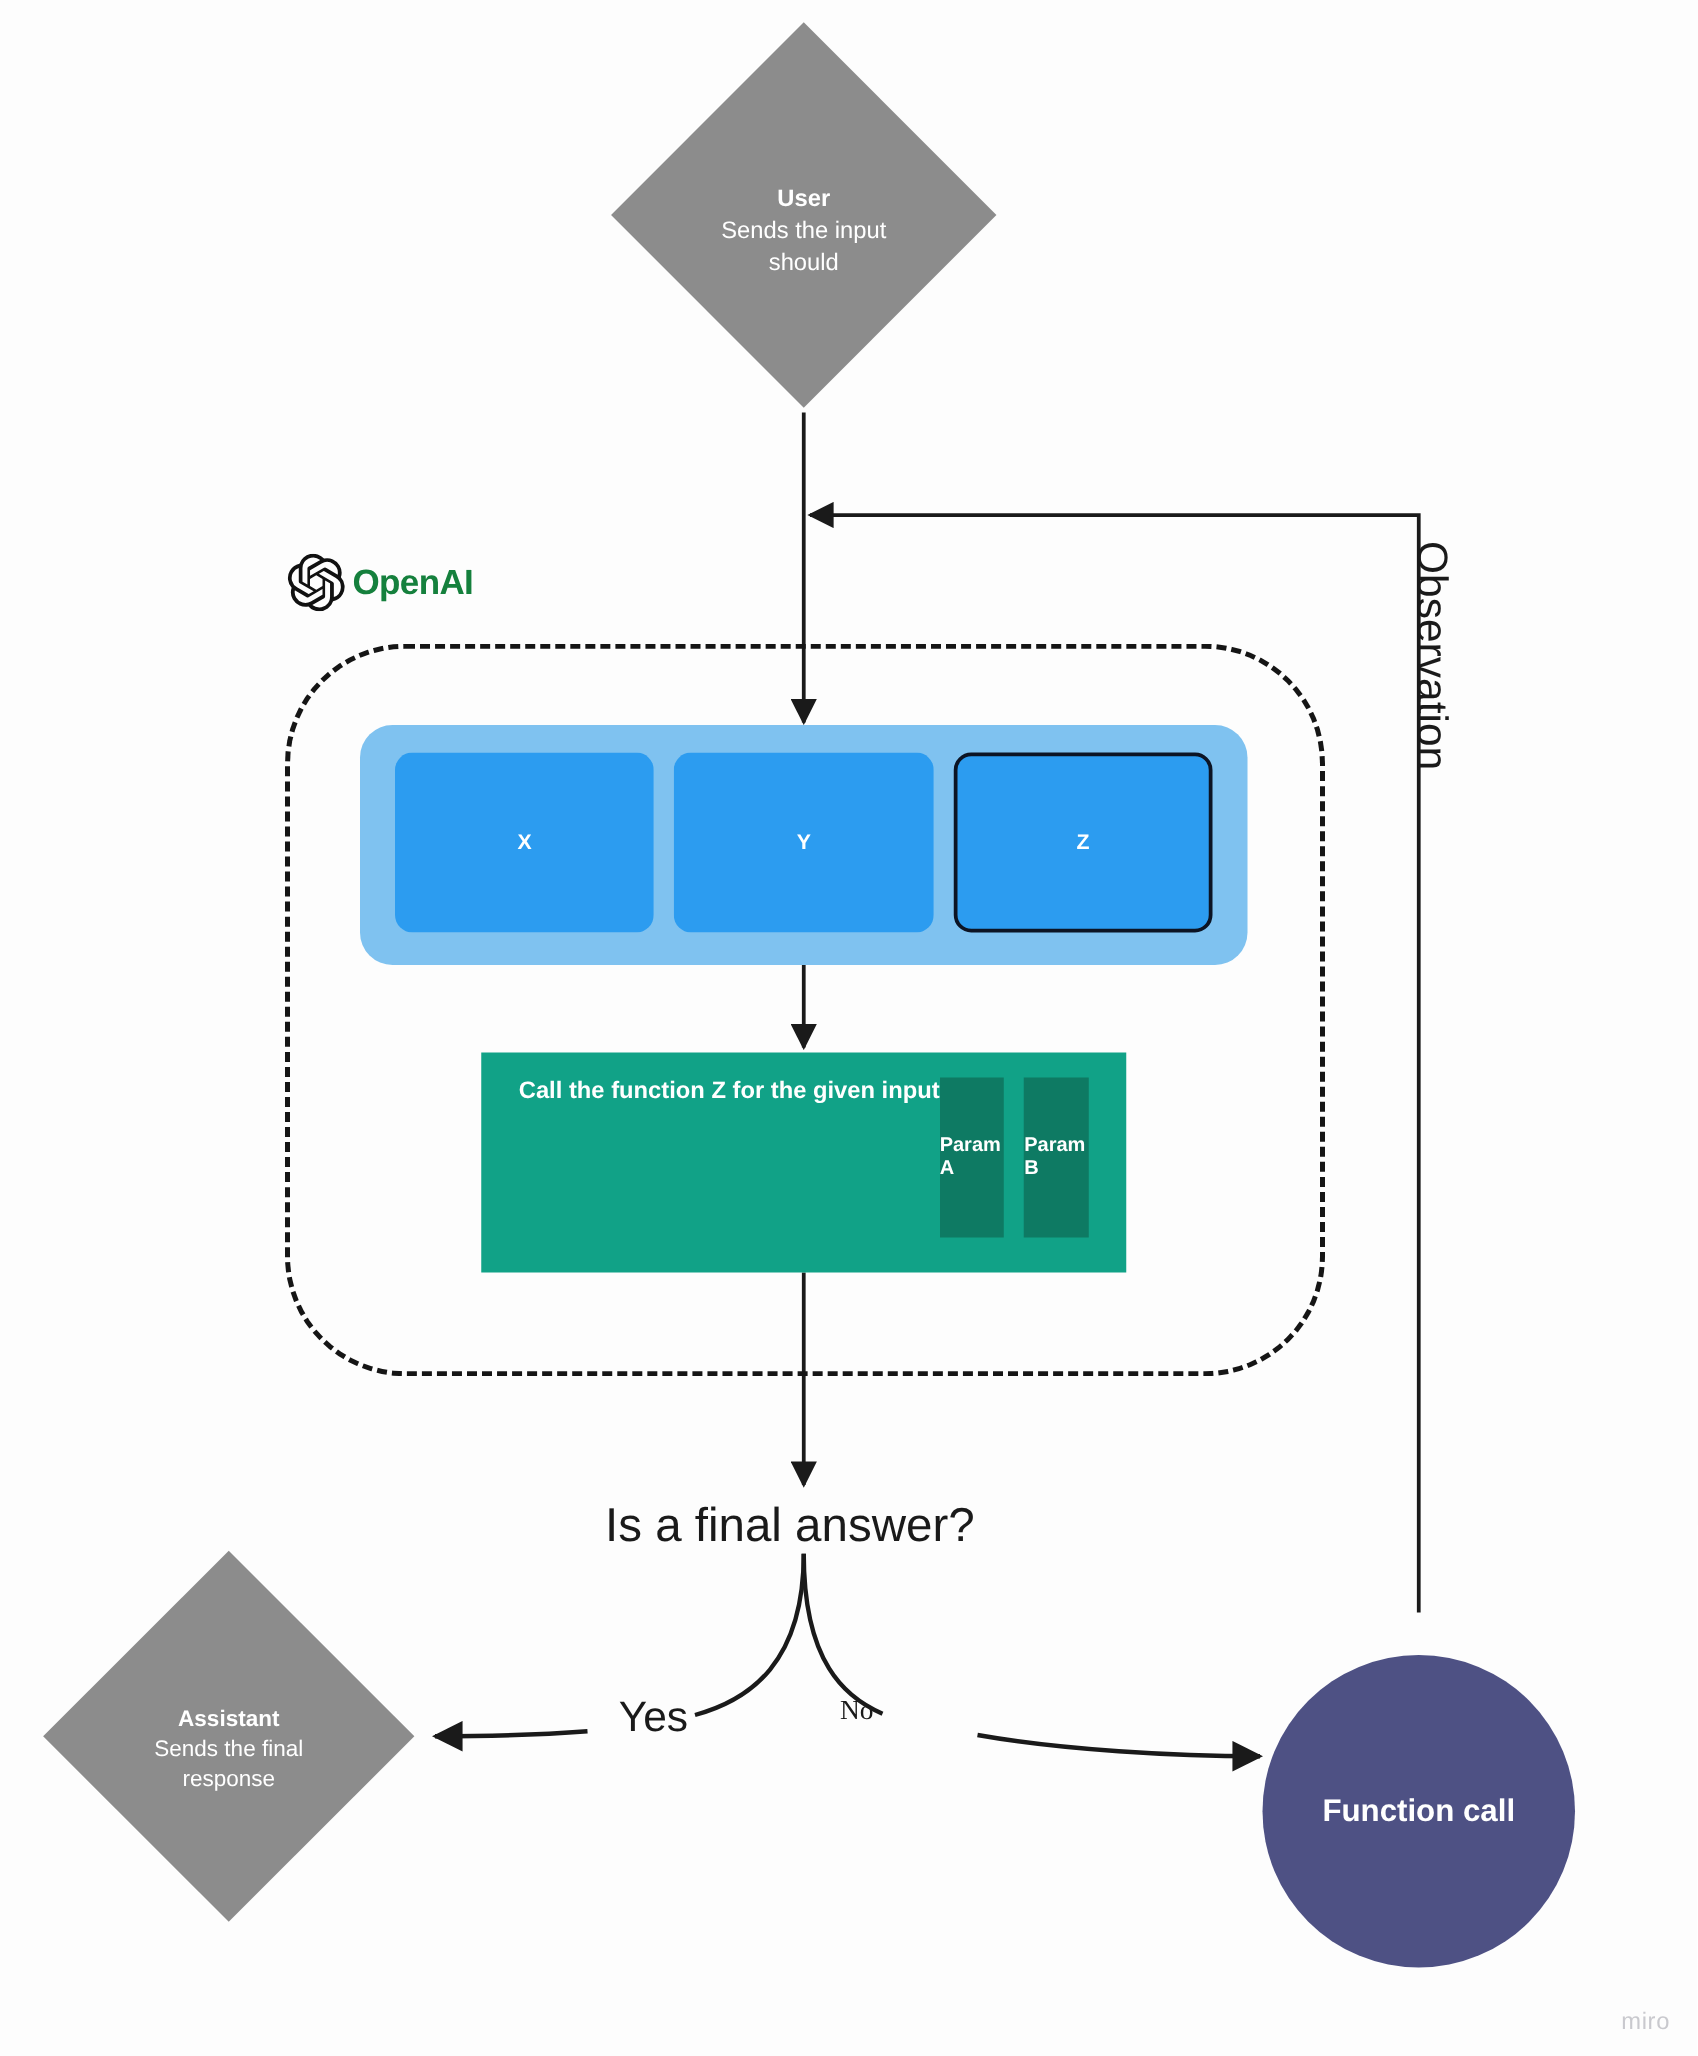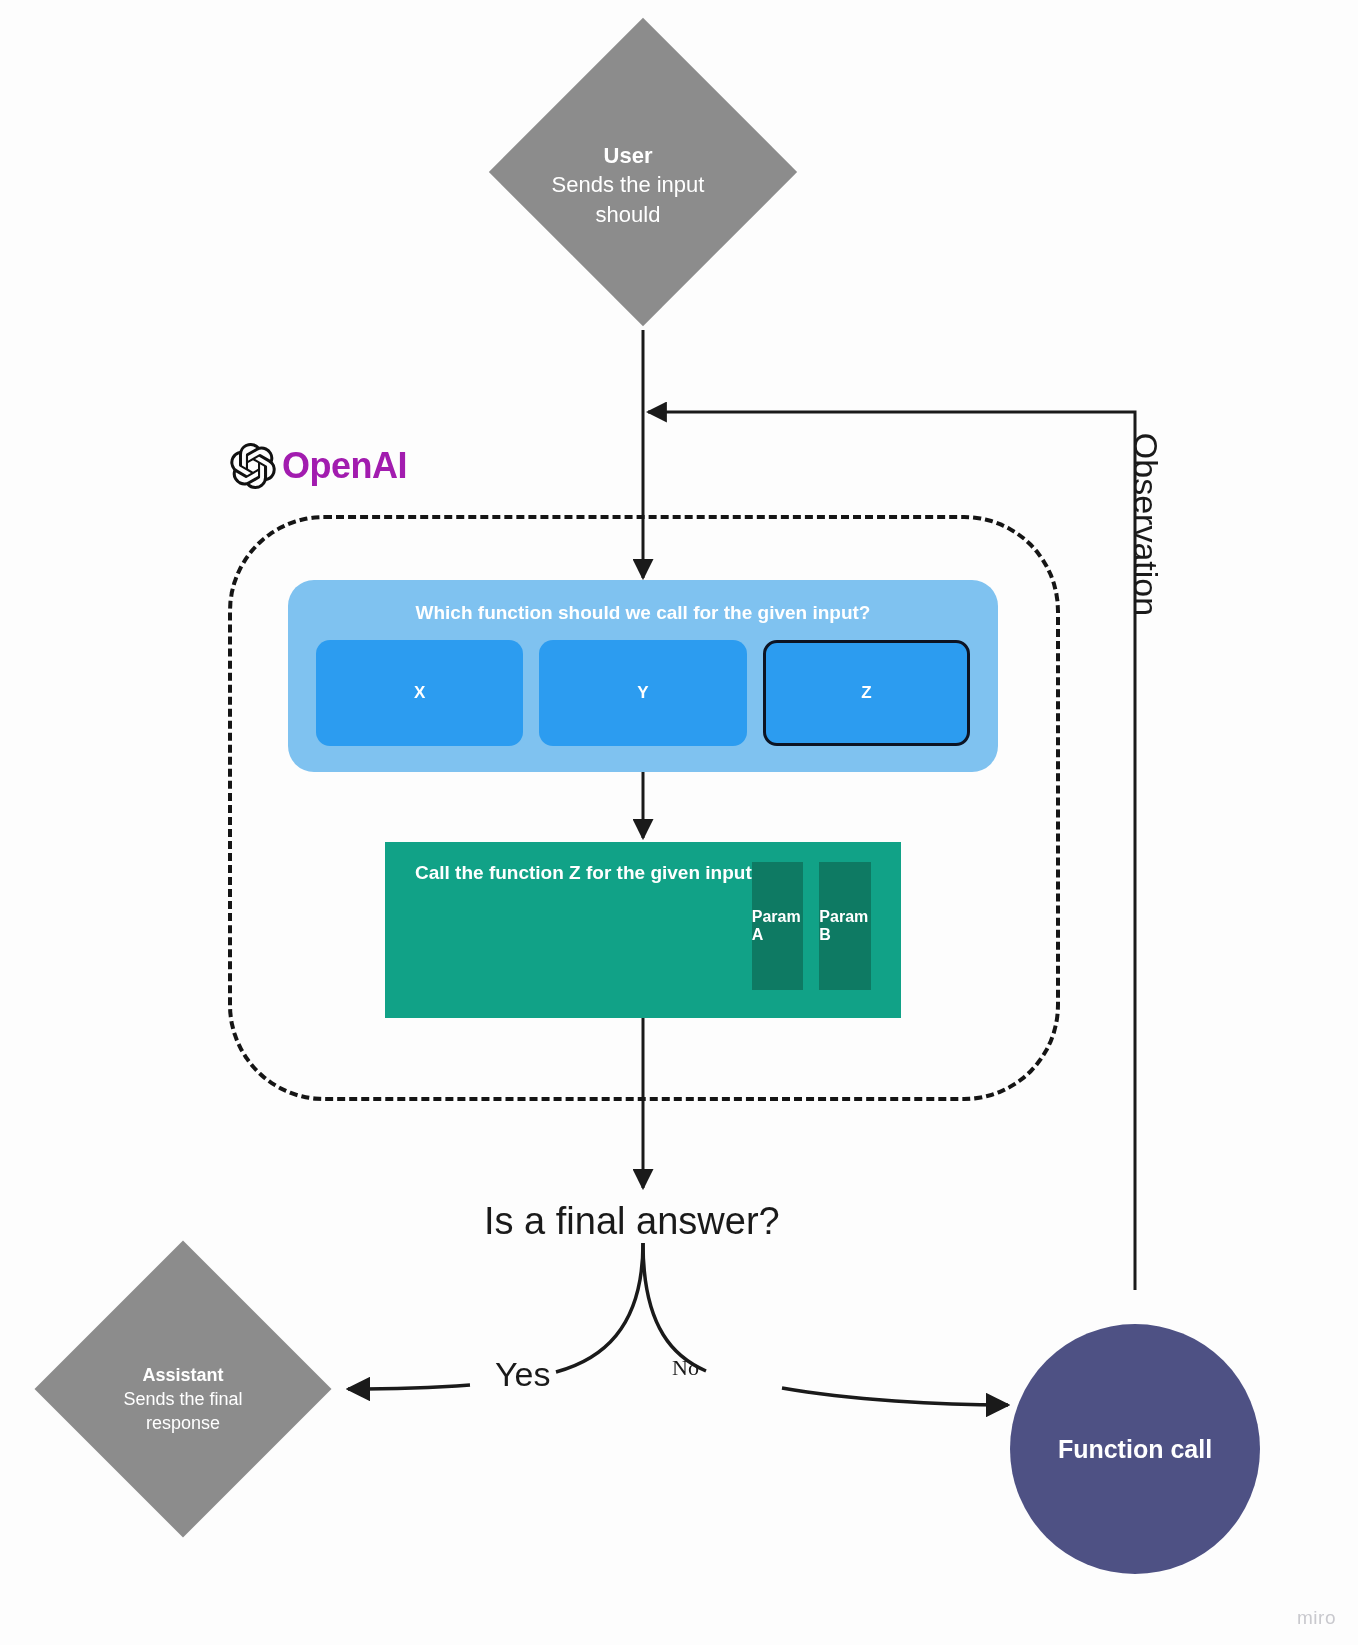--- a/index.html
+++ b/index.html
@@ -46,23 +46,23 @@
   }
 
   
   #openai-brand {
     position: absolute;
     display: flex;
     align-items: center;
     gap: 6px;
   }
   #openai-wordmark {
-    font-size: 36px;
-    font-weight: bold;
-    color: #a21caf;
+    font-size: 28px;
+    font-weight: bold;
+    color: #15803d;
     letter-spacing: -0.5px;
     line-height: 1;
   }
 
   
   #openai-boundary {
     position: absolute;
     border: 4px dashed #151515;
     border-radius: 96px;
     background: transparent;
@@ -229,39 +229,38 @@
       <path d="M 470 1385 C 430 1388 390 1389 348 1389" stroke="#1A1A1A" stroke-width="3.5" fill="none" marker-end="url(#arrow)"></path>
     </g>
 
     <g>
       <path d="M 643 1243 C 643 1330 676 1358 706 1371" stroke="#1A1A1A" stroke-width="3.5" fill="none"></path>
       <path d="M 782 1388 C 850 1400 940 1405 1008 1405" stroke="#1A1A1A" stroke-width="3.5" fill="none" marker-end="url(#arrow)"></path>
     </g>
   </svg>
 
   <div class="diamond" style="left:534px; top:63px; width:218px; height:218px;"></div>
-  <div class="diamond-text" style="left:508px; top:130px; width:240px; height:110px; font-size:22px;">
+  <div class="diamond-text" style="left:523px; top:130px; width:240px; height:110px; font-size:19px;">
     <div class="diamond-title">User</div>
     <div>Sends the input</div>
     <div>should</div>
   </div>
 
   <div id="openai-brand" style="left:230px; top:443px;">
     <span style="display:inline-block; width:46px; height:46px;">
       <svg viewBox="0 0 24 24" width="46" height="46" aria-hidden="true">
         <path fill="#111111" d="M22.282 9.821a5.985 5.985 0 0 0-.516-4.91 6.046 6.046 0 0 0-6.51-2.9A6.065 6.065 0 0 0 4.981 4.18a5.985 5.985 0 0 0-3.998 2.9 6.046 6.046 0 0 0 .743 7.097 5.98 5.98 0 0 0 .51 4.911 6.051 6.051 0 0 0 6.515 2.9A5.985 5.985 0 0 0 13.26 24a6.056 6.056 0 0 0 5.772-4.206 5.99 5.99 0 0 0 3.997-2.9 6.056 6.056 0 0 0-.747-7.073zM13.26 22.43a4.476 4.476 0 0 1-2.876-1.04l.141-.081 4.779-2.758a.795.795 0 0 0 .392-.681v-6.737l2.02 1.168a.071.071 0 0 1 .038.052v5.583a4.504 4.504 0 0 1-4.494 4.494zM3.6 18.304a4.47 4.47 0 0 1-.535-3.014l.142.085 4.783 2.759a.771.771 0 0 0 .78 0l5.843-3.369v2.332a.08.08 0 0 1-.033.062L9.74 19.95a4.5 4.5 0 0 1-6.14-1.646zM2.34 7.896a4.485 4.485 0 0 1 2.366-1.973V11.6a.766.766 0 0 0 .388.677l5.815 3.354-2.02 1.168a.076.076 0 0 1-.071 0l-4.83-2.786A4.504 4.504 0 0 1 2.34 7.872zm16.597 3.855-5.833-3.387L15.119 7.2a.076.076 0 0 1 .071 0l4.83 2.791a4.494 4.494 0 0 1-.676 8.105v-5.678a.79.79 0 0 0-.407-.667zm2.01-3.025-.141-.085-4.774-2.782a.776.776 0 0 0-.785 0L9.409 9.23V6.897a.066.066 0 0 1 .028-.061l4.83-2.787a4.5 4.5 0 0 1 6.68 4.66zM8.307 12.863l-2.02-1.164a.08.08 0 0 1-.038-.057V6.075a4.5 4.5 0 0 1 7.375-3.453l-.142.08L8.704 5.46a.795.795 0 0 0-.393.681zm1.097-2.365 2.602-1.5 2.607 1.5v2.999l-2.597 1.5-2.607-1.5z"></path>
       </svg>
     </span>
     <span id="openai-wordmark">OpenAI</span>
   </div>
 
   <div id="openai-boundary" style="left:228px; top:515px; width:824px; height:578px;"></div>
 
   <div id="function-selector" style="left:288px; top:580px; width:710px; height:192px;">
-    <div id="function-selector-title">Which function should we call for the given input?</div>
     <div id="function-options">
       <div class="function-option">X</div>
       <div class="function-option">Y</div>
       <div class="function-option selected">Z</div>
     </div>
   </div>
 
   <div id="function-call-box" style="left:385px; top:842px; width:516px; height:176px;">
     <div id="function-call-title">Call the function Z for the given input</div>
     <div id="param-list">

